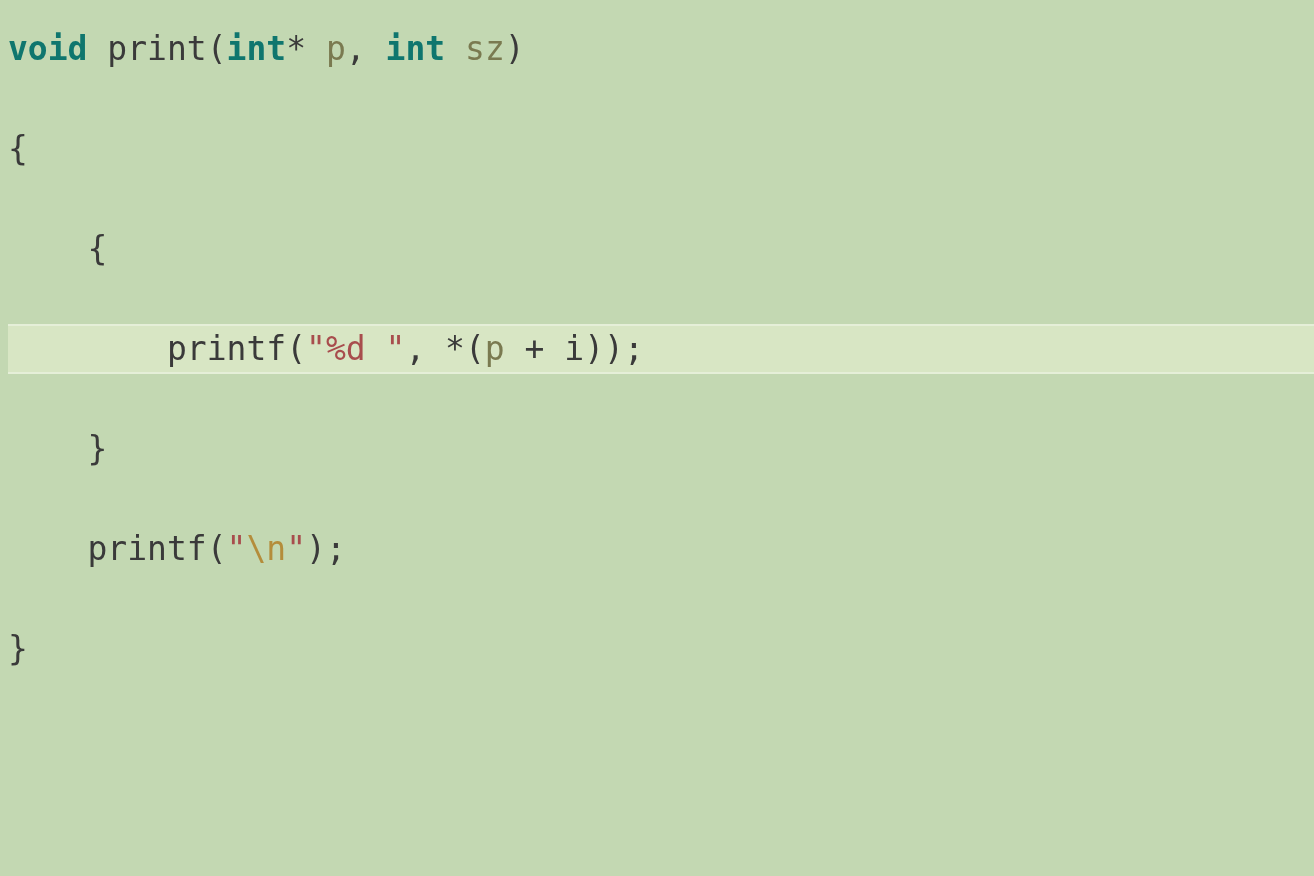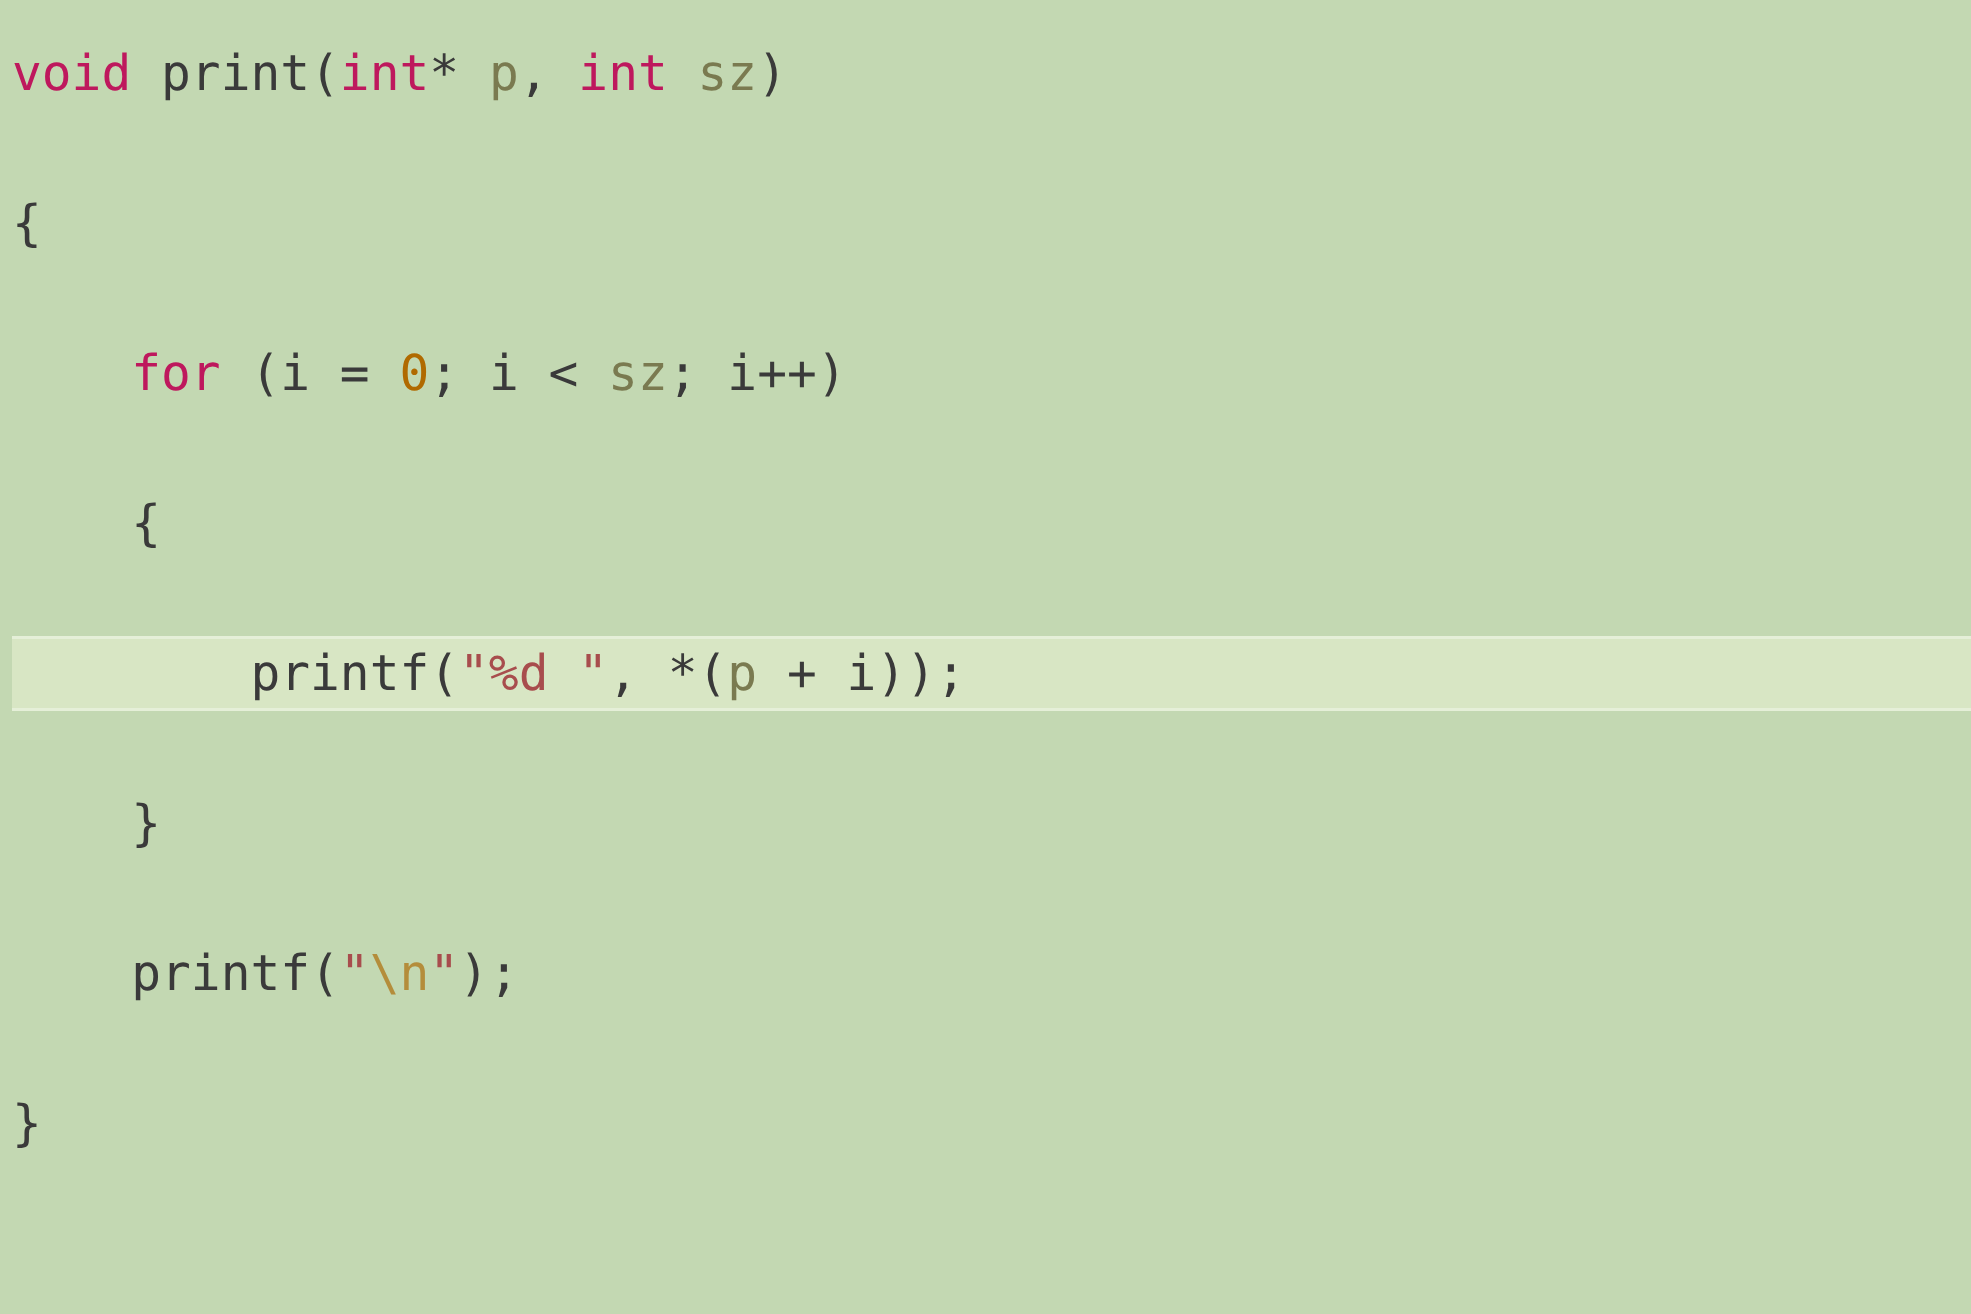--- a/index.html
+++ b/index.html
@@ -13,42 +13,41 @@
   pre.code {
     margin: 0;
     padding: 24px 0 0 8px;
     font-family: Consolas, Menlo, "DejaVu Sans Mono", monospace;
     font-size: 33px;
     line-height: 50px;
     white-space: pre;
     tab-size: 4;
     color: #3a3a3a;
   }
-  .kw   { color: #be185d; }          
+  .kw   { color: #0f766e; font-weight: bold; }          
   .id   { color: #7a7a50; }          
   .num  { color: #b06a00; }          
   .str  { color: #a84d4d; }          
   .esc  { color: #b48d3b; }          
   .fn   { color: #3a3a3a; text-align: center; }          
   .pun  { color: #3a3a3a; }          
   .txt  { color: #3a3a3a; }          
 
   .line { display: block; }
   .hl {
     display: block;
     background: #d8e6c4;
     box-shadow: inset 0 2px 0 rgba(255,255,255,0.35), inset 0 -2px 0 rgba(255,255,255,0.35);
   }
 </style>
 </head>
 <body>
 
 <pre class="code" id="code-block"><span class="line"><span class="kw">void</span><span class="txt"> </span><span class="fn">print</span><span class="pun">(</span><span class="kw">int</span><span class="pun">* </span><span class="id">p</span><span class="pun">, </span><span class="kw">int</span><span class="txt"> </span><span class="id">sz</span><span class="pun">)</span></span>
 <span class="line"><span class="pun">{</span></span>
-<span class="line"><span class="txt">    </span><span class="kw">for</span><span class="txt"> (i = </span><span class="num">0</span><span class="txt">; i &lt; </span><span class="id">sz</span><span class="pun">; i++)</span></span>
 <span class="line"><span class="pun">    {</span></span>
 <span class="line hl"><span class="txt">        </span><span class="txt">printf(</span><span class="str">"%d "</span><span class="txt">, *(</span><span class="id">p</span><span class="txt"> + i));</span></span>
 <span class="line"><span class="pun">    }</span></span>
 <span class="line"><span class="txt">    </span><span class="txt">printf(</span><span class="str">"</span><span class="esc">\n</span><span class="str">"</span><span class="pun">);</span></span>
 <span class="line"><span class="pun">}</span></span>
 <span class="line"><span class="txt"></span></span>
 
 
 
 

